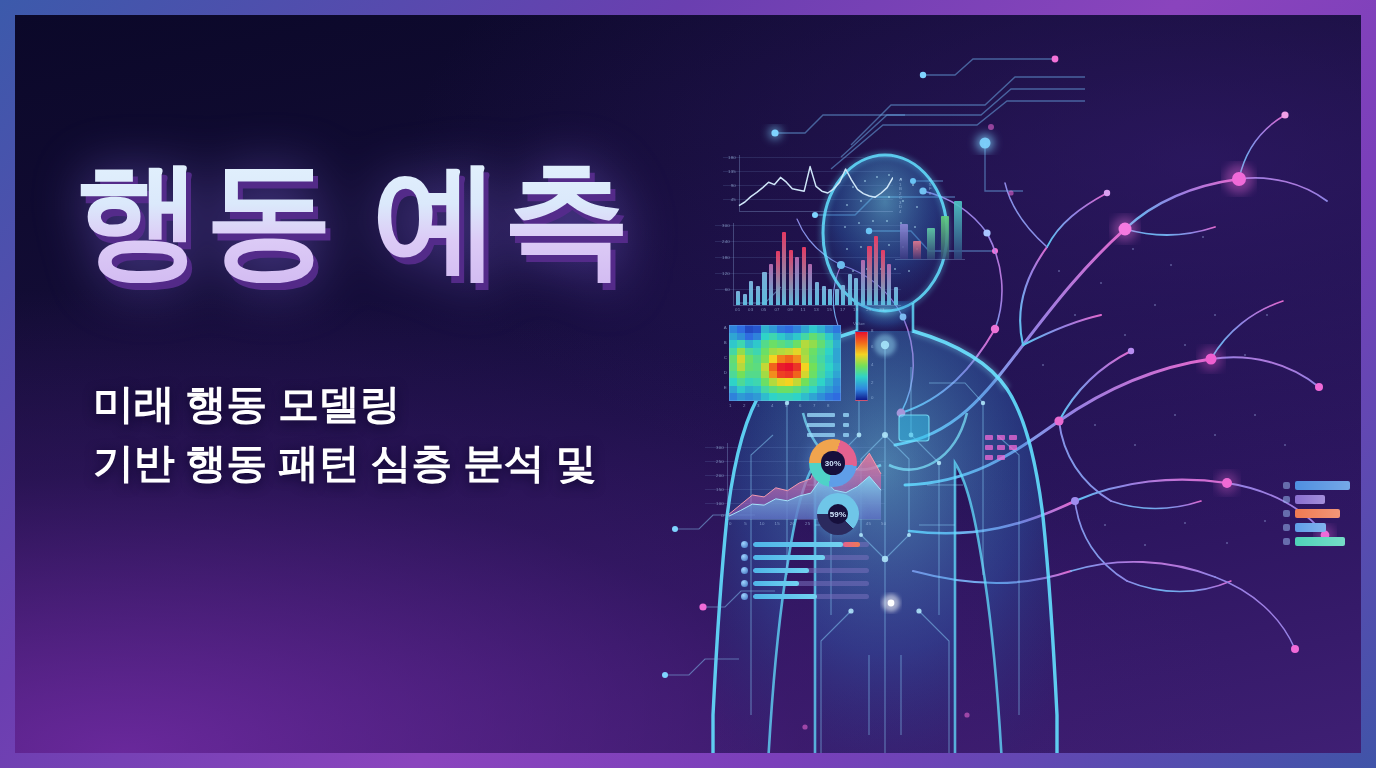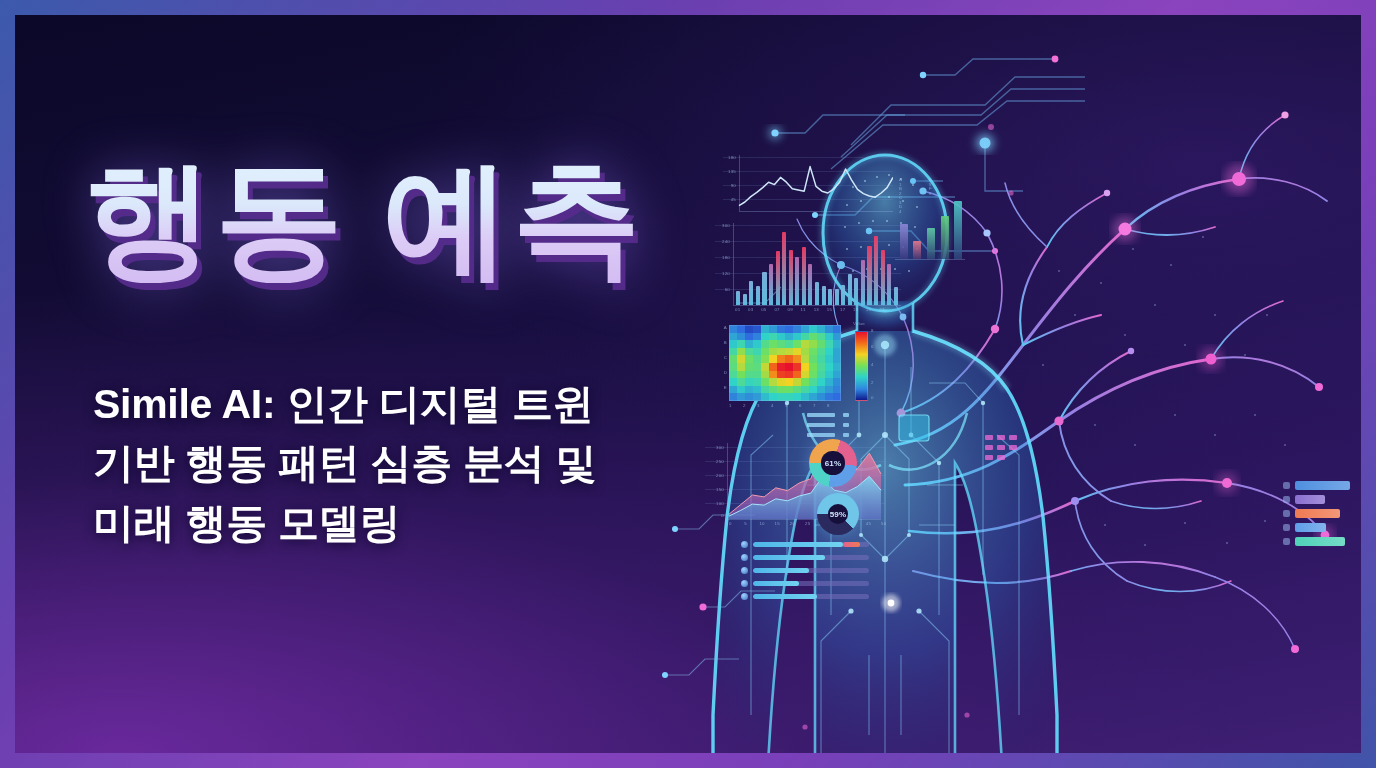--- a/index.html
+++ b/index.html
@@ -16,21 +16,21 @@
   #canvas{
     position:relative; width:100%; height:100%; overflow:hidden;
     background:
       radial-gradient(120% 90% at 8% 100%, rgba(120,45,170,.80) 0%, rgba(70,28,115,.35) 42%, rgba(0,0,0,0) 70%),
       radial-gradient(95% 80% at 88% 20%, rgba(58,30,120,.55) 0%, rgba(20,12,56,0) 62%),
       linear-gradient(168deg,#0b0829 0%, #120c34 28%, #1c1048 52%, #2d1660 74%, #3f1f74 100%);
   }
 
   
   #headline{
-    position:absolute; left:70px; top:140px; width:660px;
+    position:absolute; left:60px; top:140px; width:660px;
     font-size:128px; font-weight:700; line-height:1.0; letter-spacing:2px;
     background:linear-gradient(180deg,#e2f1fd 0%,#dbe9fb 38%,#dccbf6 66%,#d3bcf2 100%);
     -webkit-background-clip:text; background-clip:text; color:transparent;
     -webkit-text-fill-color:transparent;
     filter:drop-shadow(5px 7px 0 rgba(86,44,140,.95)) drop-shadow(0 0 26px rgba(150,120,255,.38));
     white-space:nowrap;
   }
   #subtitle{
     position:absolute; left:78px; top:360px; width:600px;
     color:#ffffff; font-size:41px; font-weight:600; line-height:1.45;
@@ -671,21 +671,21 @@
             <span class="tick" style="left: 121.6px; top: 0px;">40</span>
             <span class="tick" style="left: 136.8px; top: 0px;">45</span>
             <span class="tick" style="left: 152px; top: 0px;">50</span>
           </div>
       </div>
 
       <div class="donut" style="left:154px; top:424px; width:48px; height:48px;
            background:conic-gradient(from -90deg,#f0a44e 0turn 0.30turn,#e4618f 0.30turn 0.52turn,#5f9ee8 0.52turn 0.78turn,#4fd2c8 0.78turn 1turn);
            box-shadow:0 0 14px rgba(110,170,240,.35);">
         <div class="hole"></div>
-        <div class="lbl">61%</div>
+        <div class="lbl">30%</div>
       </div>
       <div class="donut" style="left:162px; top:478px; width:42px; height:42px;
            background:conic-gradient(from -90deg,#6fc6e8 0turn 0.62turn,#2b2a5e 0.62turn 1turn);
            box-shadow:0 0 12px rgba(110,200,240,.3);">
         <div class="hole"></div>
         <div class="lbl">59%</div>
       </div>
 
       <div class="panel" style="left:238px; top:168px; width:76px; height:86px;">
         <div id="smallBars" style="position:absolute; left:4px; bottom:10px; width:68px; height:66px;">
@@ -765,19 +765,18 @@
               <div class="rbar" style="width: 50px; background: linear-gradient(90deg, rgb(79, 210, 184), rgba(255, 255, 255, 0.22)), rgb(79, 210, 184);"></div>
             </div>
           </div>
       </div>
 
       <div class="panel" style="left:52px; top:500px; width:6px; height:20px;"></div>
     </div>
 
     <h1 id="headline">행동 예측</h1>
     <div id="subtitle">
-      <div>Simile AI: 인간 디지털 트윈</div>
+      <div>미래 행동 모델링</div>
       <div>기반 행동 패턴 심층 분석 및</div>
-      <div>미래 행동 모델링</div>
     </div>
 
   </div>
 </div>
 
 </body></html>

